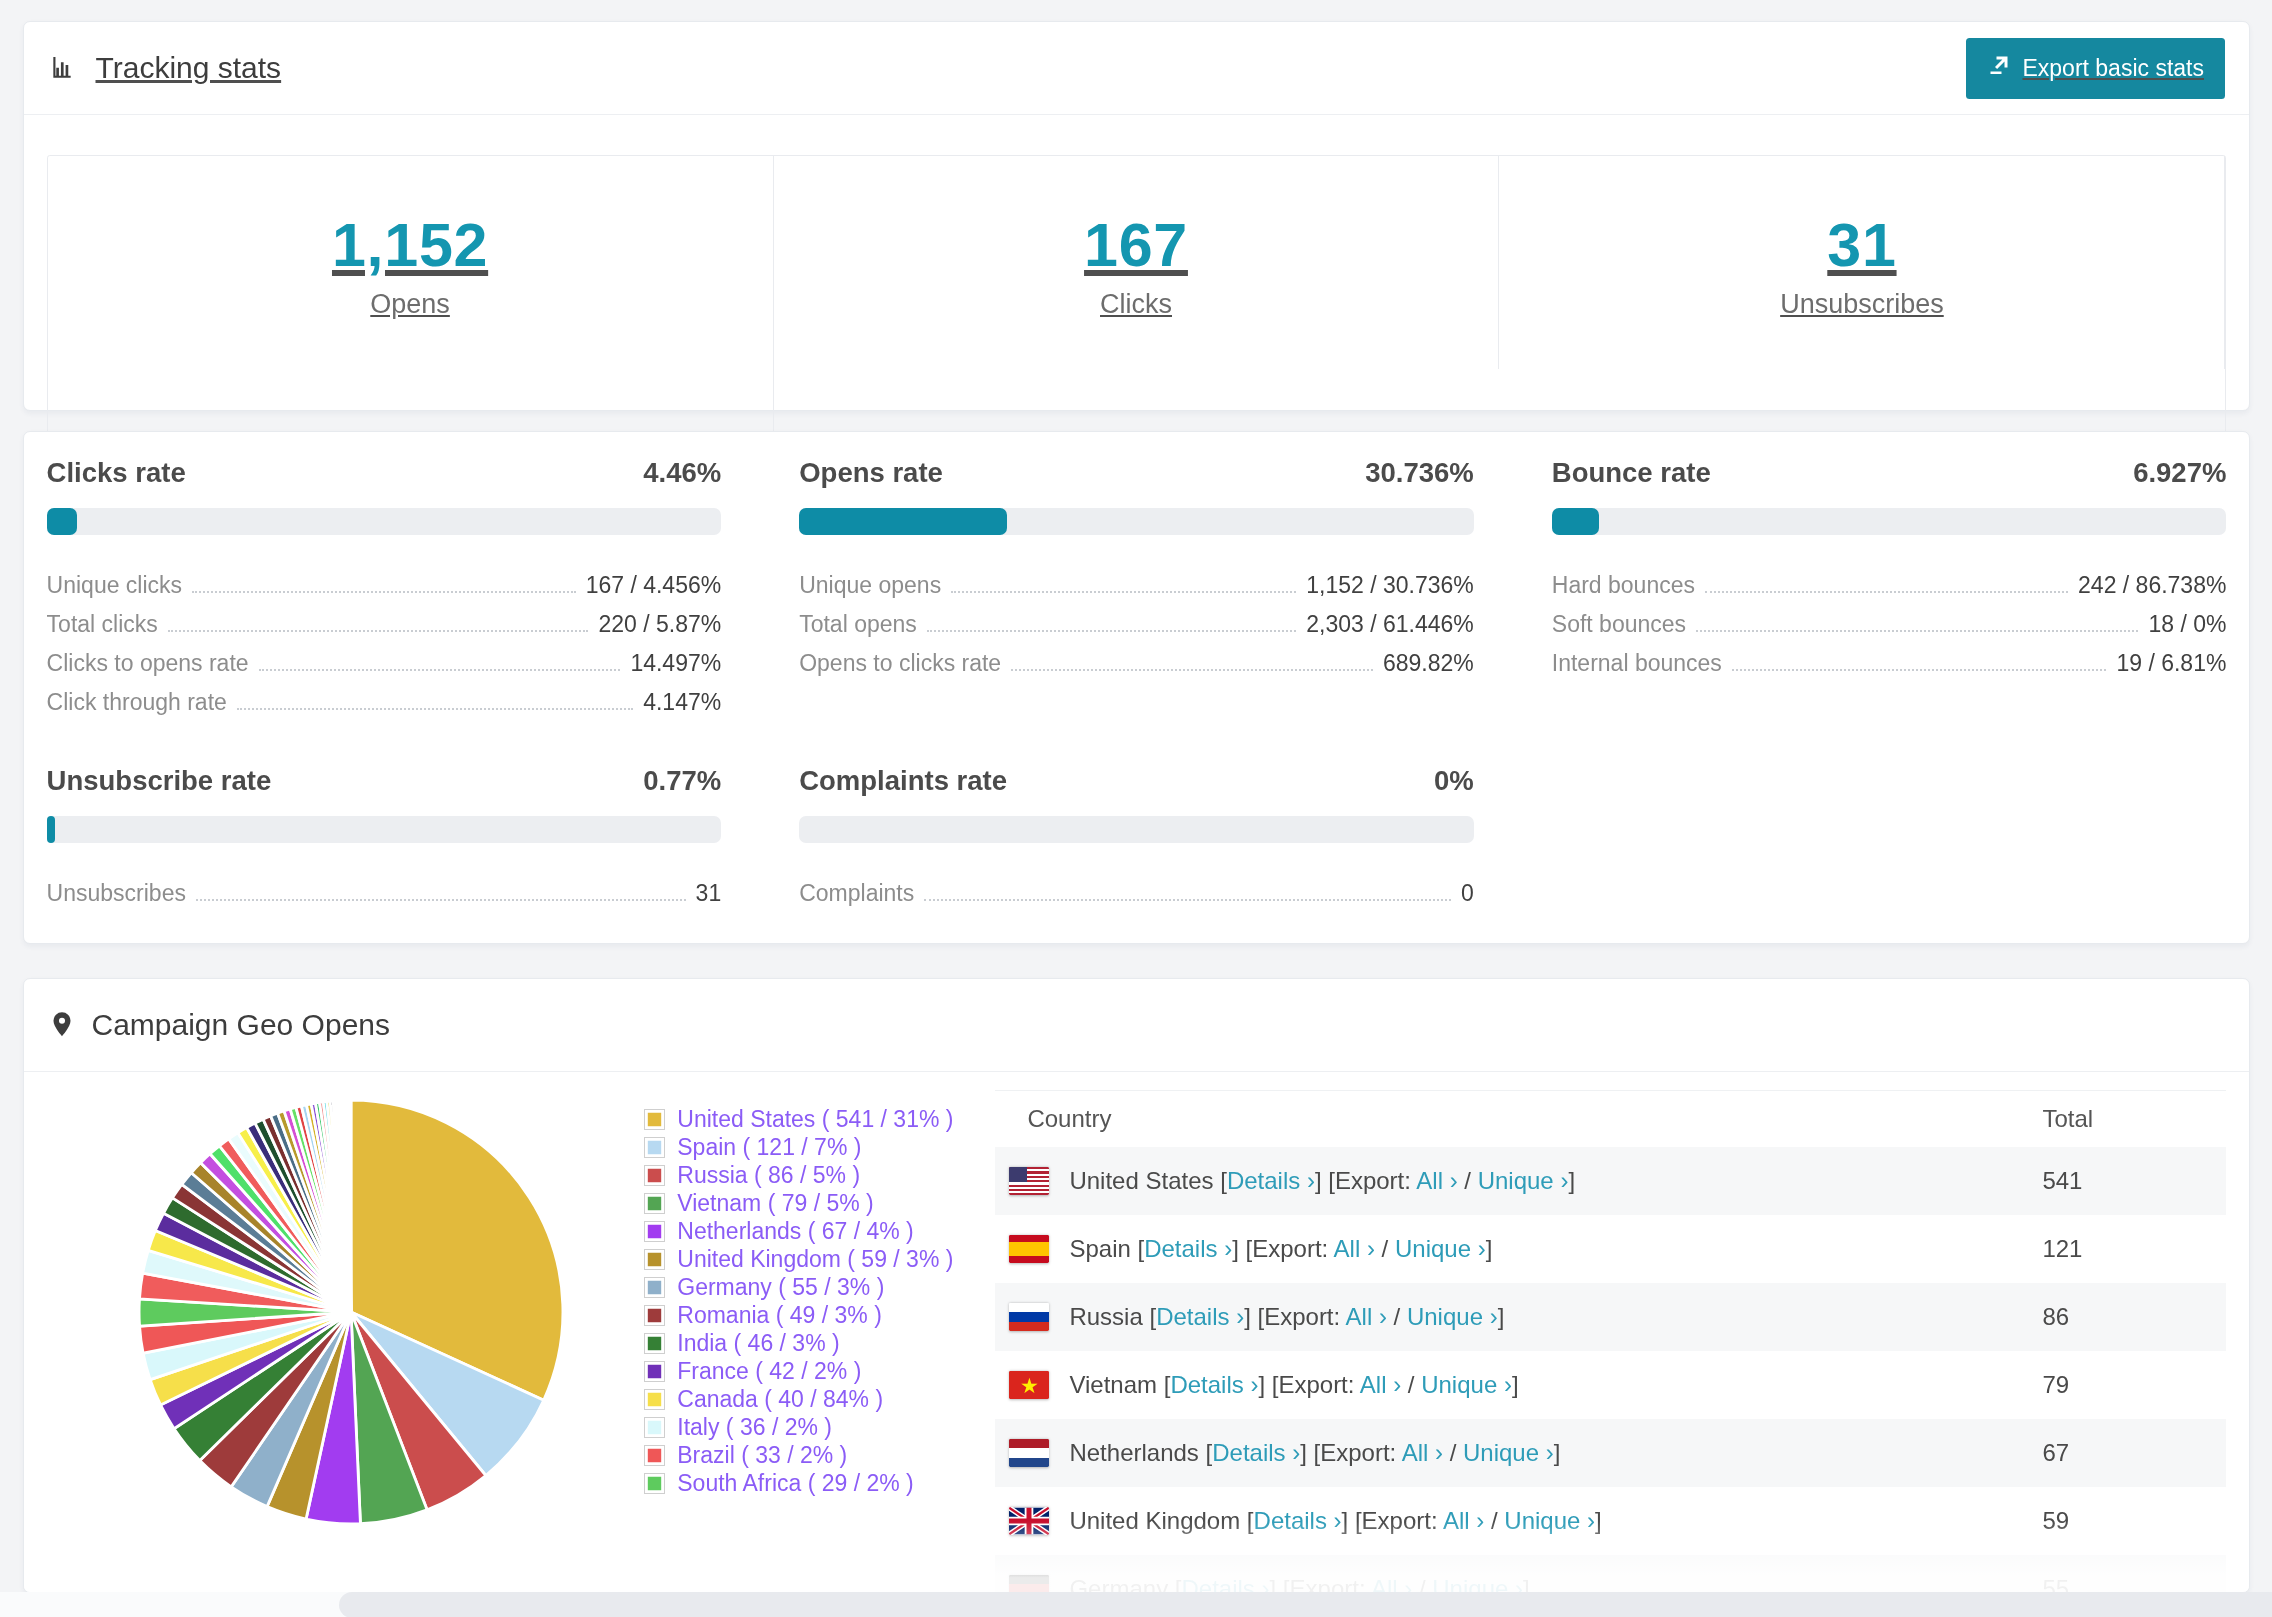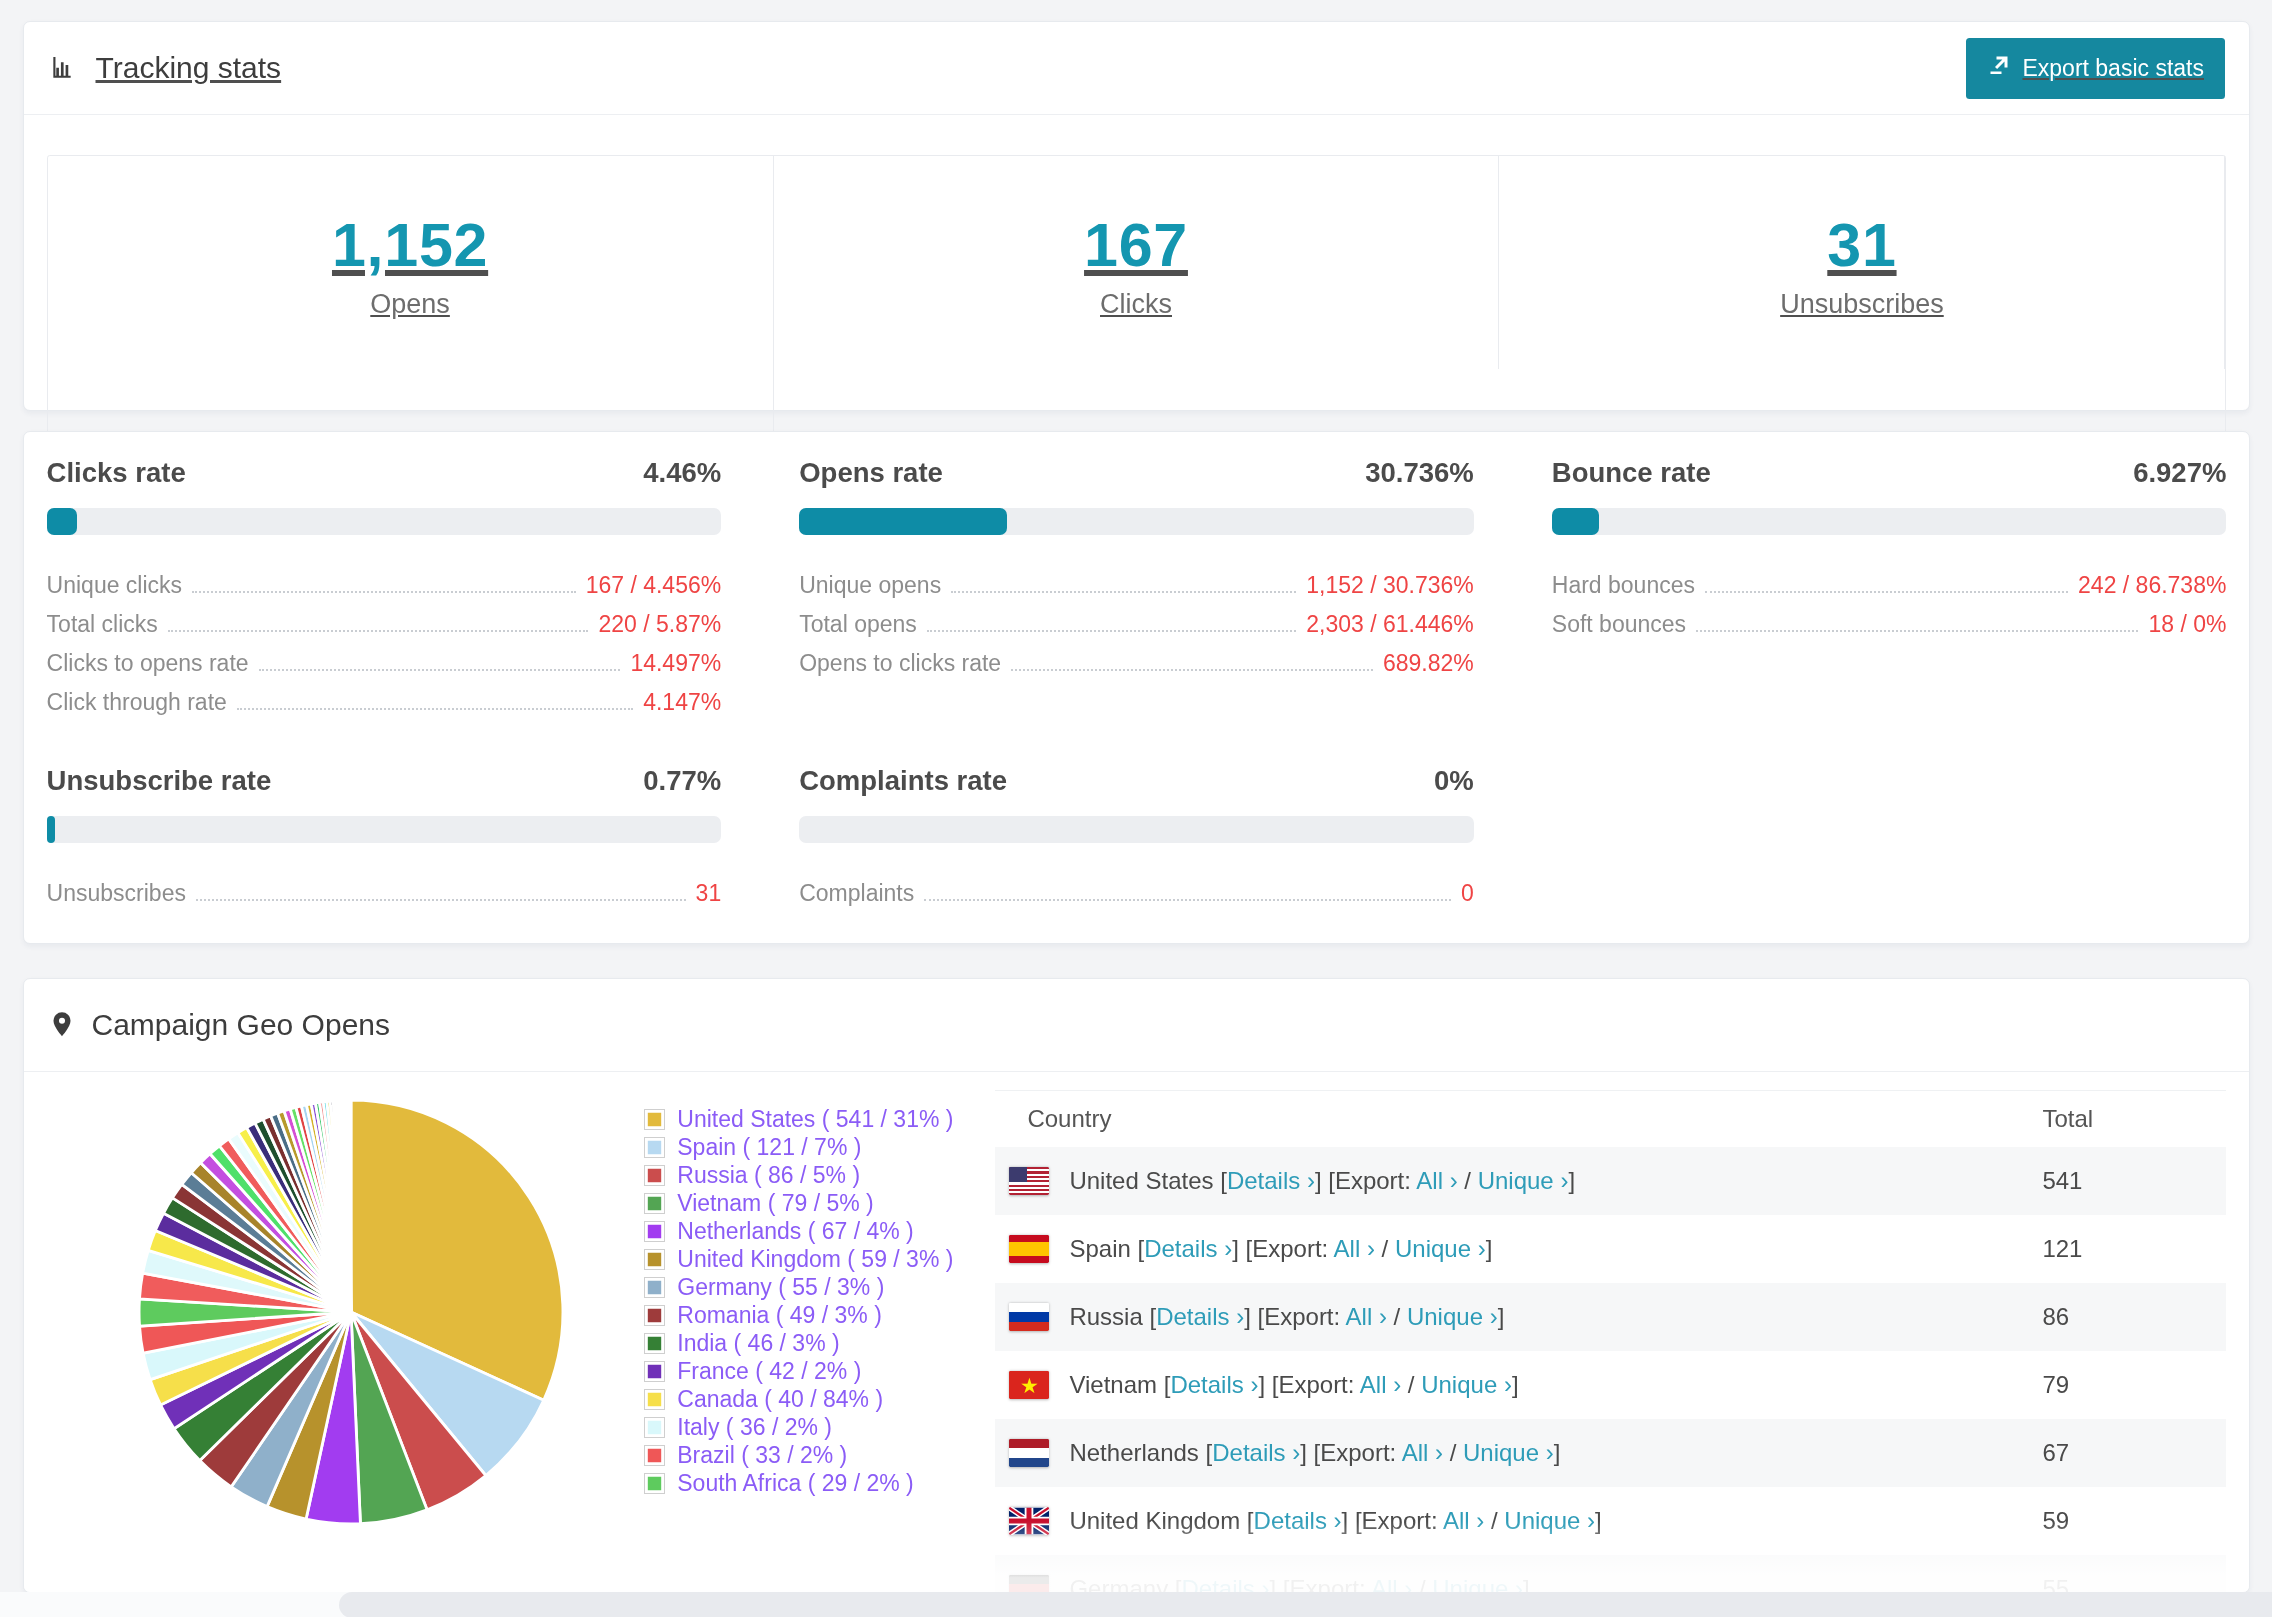--- a/index.html
+++ b/index.html
@@ -41,21 +41,21 @@
   #card-rates { margin-top:20px; height:513px; padding:25.4px 22.6px; }
   .rates-grid { display:grid; grid-template-columns:1fr 1fr 1fr; column-gap:78px; row-gap:49px; }
   .rate-head { display:flex; justify-content:space-between; align-items:baseline;
                font-size:27.5px; font-weight:700; color:#4b4b4b; }
   .bar { margin-top:18.4px; height:27px; background:#eceef1; border-radius:7px; }
   .bar .fill { height:100%; background:#0e8ca6; border-radius:7px; }
   .rate-rows { margin-top:25.4px; }
   .rrow { display:flex; align-items:flex-end; height:39px; font-size:23px; }
   .rlabel { color:#8d8d8d; white-space:nowrap; }
   .leader { flex:1; border-bottom:2.1px dotted #c9cdd2; margin:0 10px 6.4px; }
-  .rvalue { color:#ef4444; white-space:nowrap; }
+  .rvalue { color:#404040; white-space:nowrap; }
 
   
   #card-geo { margin-top:34px; height:615px; overflow:hidden; }
   .geo-body { display:flex; padding:18.4px 22.6px 0; }
   .pie-wrap { width:438px; height:438px; margin-left:85px; margin-top:2.8px; flex:none; }
   .legend { list-style:none; margin:15.5px 0 0 74px; padding:0; flex:none; }
   .legend li { display:flex; align-items:center; height:28px; font-size:23px; color:#8b5cf6; }
   .sw { width:21px; height:21px; border:1.4px solid #cfcfcf; box-shadow:inset 0 0 0 2.8px #fff;
         margin-right:12.7px; flex:none; }
   .geo-table { flex:1; margin-left:42px; border-top:1.4px solid #eff1f3; font-size:24px; }
@@ -214,20 +214,25 @@
     <span class="leader"></span>
     <span class="rvalue">242 / 86.738%</span>
   </div>
 
   <div class="rrow">
     <span class="rlabel">Soft bounces</span>
     <span class="leader"></span>
     <span class="rvalue">18 / 0%</span>
   </div>
 
+  <div class="rrow">
+    <span class="rlabel">Internal bounces</span>
+    <span class="leader"></span>
+    <span class="rvalue">19 / 6.81%</span>
+  </div>
 </div>
   </div>
 
   <div class="rate-block">
     <div class="rate-head">
       <span class="rt">Unsubscribe rate</span>
       <span class="rv">0.77%</span>
     </div>
     <div class="bar">
       <div class="fill" style="width: 0.77%; min-width: 8.5px;"></div>

